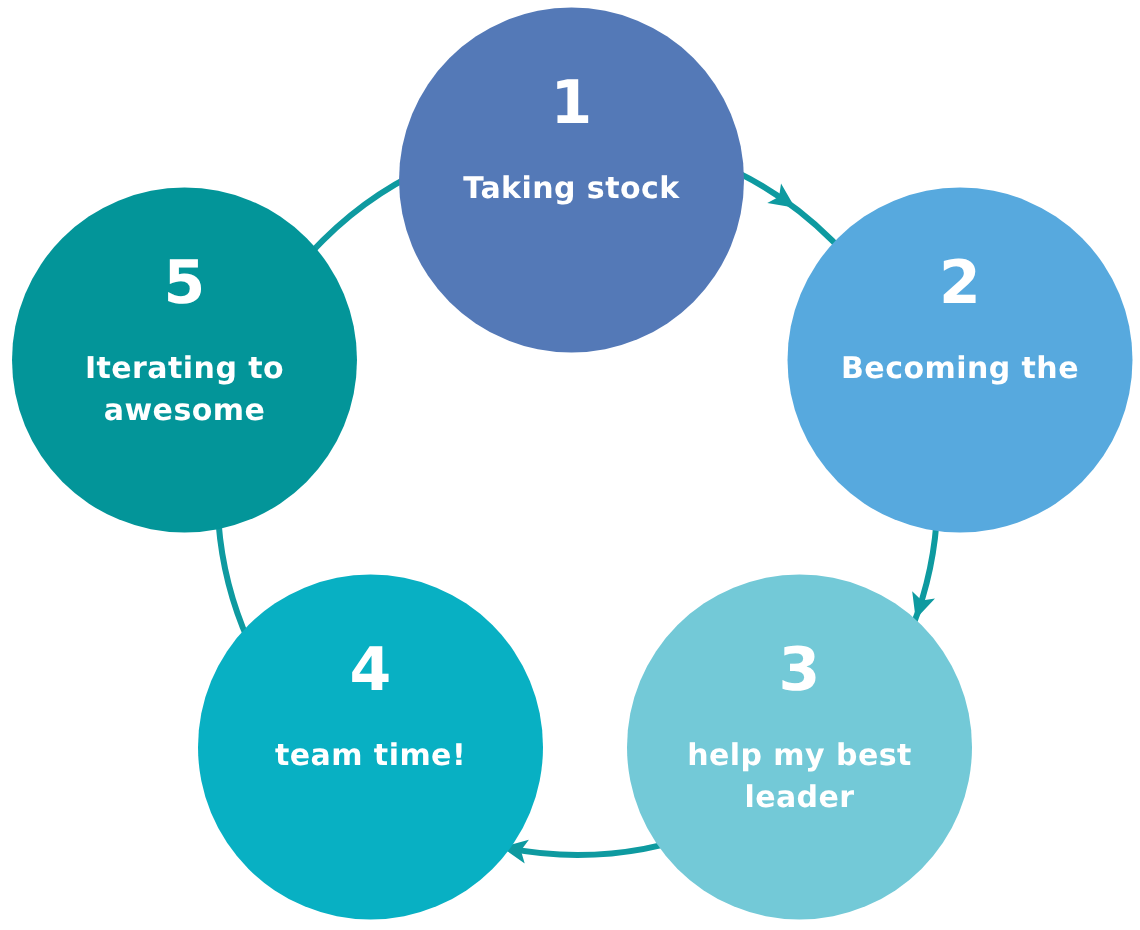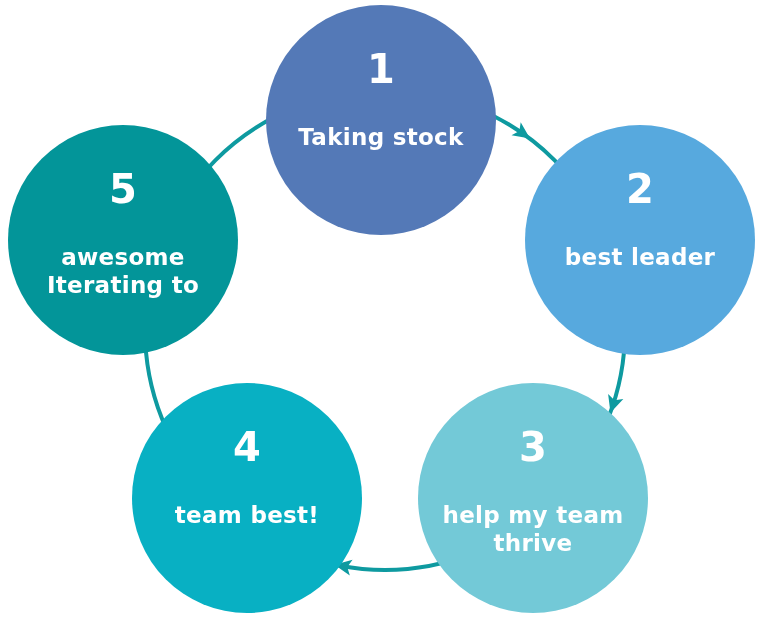--- a/index.html
+++ b/index.html
@@ -3,22 +3,22 @@
 <meta charset="utf-8">
 <style>
   html, body { margin:0; padding:0; background:#ffffff; }
   body { width:760px; height:620px; position:relative; overflow:hidden;
          font-family:"DejaVu Sans", sans-serif; }
   svg.ring { position:absolute; left:0; top:0; }
   .node { position:absolute; width:230px; height:230px; border-radius:50%;
           color:#ffffff; text-align:center; box-sizing:border-box; }
   .node .num { position:absolute; left:0; right:0; top:42px;
                font-size:40px; font-weight:bold; line-height:44px; }
-  .node .label { position:absolute; left:10px; right:10px; top:118px;
-                 font-size:23px; font-weight:bold; line-height:28px; letter-spacing:0.3px; }
+  .node .label { position:absolute; left:10px; right:10px; top:106px;
+                 font-size:20px; font-weight:bold; line-height:28px; letter-spacing:0.3px; }
   .node .label span { display:block; }
 </style>
 </head>
 <body>
 
 <svg class="ring" width="760" height="620">
   <circle cx="385" cy="330" r="240" fill="none" stroke="#0e9aa0" stroke-width="4"></circle>
   <g id="arrows">
       <path d="M 9 0 L -8 -8 L -4 0 L -8 8 Z" fill="#0e9aa0" transform="translate(522.658344724251,133.40350937064196) rotate(35)"></path>
       <path d="M 9 0 L -8 -8 L -4 0 L -8 8 Z" fill="#0e9aa0" transform="translate(613.2535639108369,404.16407864998735) rotate(108)"></path>
@@ -31,38 +31,38 @@
 <div class="node" id="n0" style="left: 266px; top: 5px; background: rgb(84, 121, 183);">
   <div class="num">1</div>
   <div class="label">
     <span>Taking stock</span>
   </div>
 </div>
 
 <div class="node" id="n1" style="left: 525px; top: 125px; background: rgb(87, 169, 222);">
   <div class="num">2</div>
   <div class="label">
-    <span>best leader</span>
+    <span>Becoming the</span>
   </div>
 </div>
 
 <div class="node" id="n2" style="left: 418px; top: 383px; background: rgb(115, 201, 215);">
   <div class="num">3</div>
   <div class="label">
-    <span>help my team</span>
-    <span>thrive</span>
+    <span>help my best</span>
+    <span>leader</span>
   </div>
 </div>
 
 <div class="node" id="n3" style="left: 132px; top: 383px; background: rgb(8, 176, 195);">
   <div class="num">4</div>
   <div class="label">
-    <span>team best!</span>
+    <span>team time!</span>
   </div>
 </div>
 
 <div class="node" id="n4" style="left: 8px; top: 125px; background: rgb(3, 149, 153);">
   <div class="num">5</div>
   <div class="label">
+    <span>Iterating to</span>
     <span>awesome</span>
-    <span>Iterating to</span>
   </div>
 </div>
 
 </body></html>

